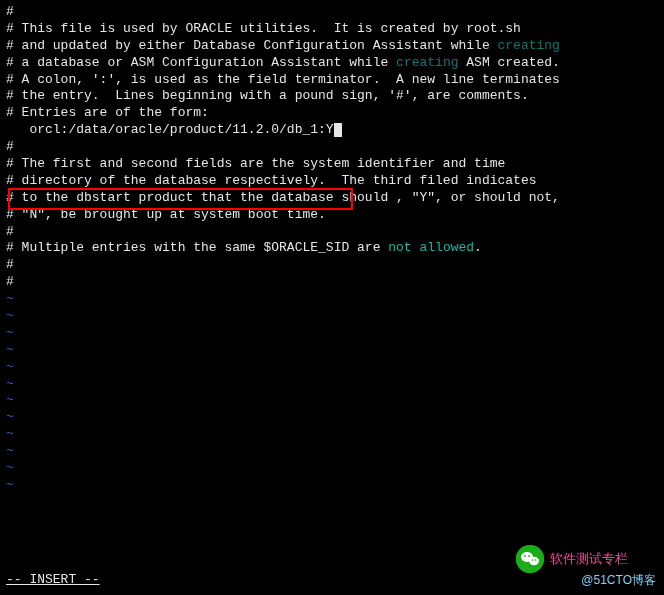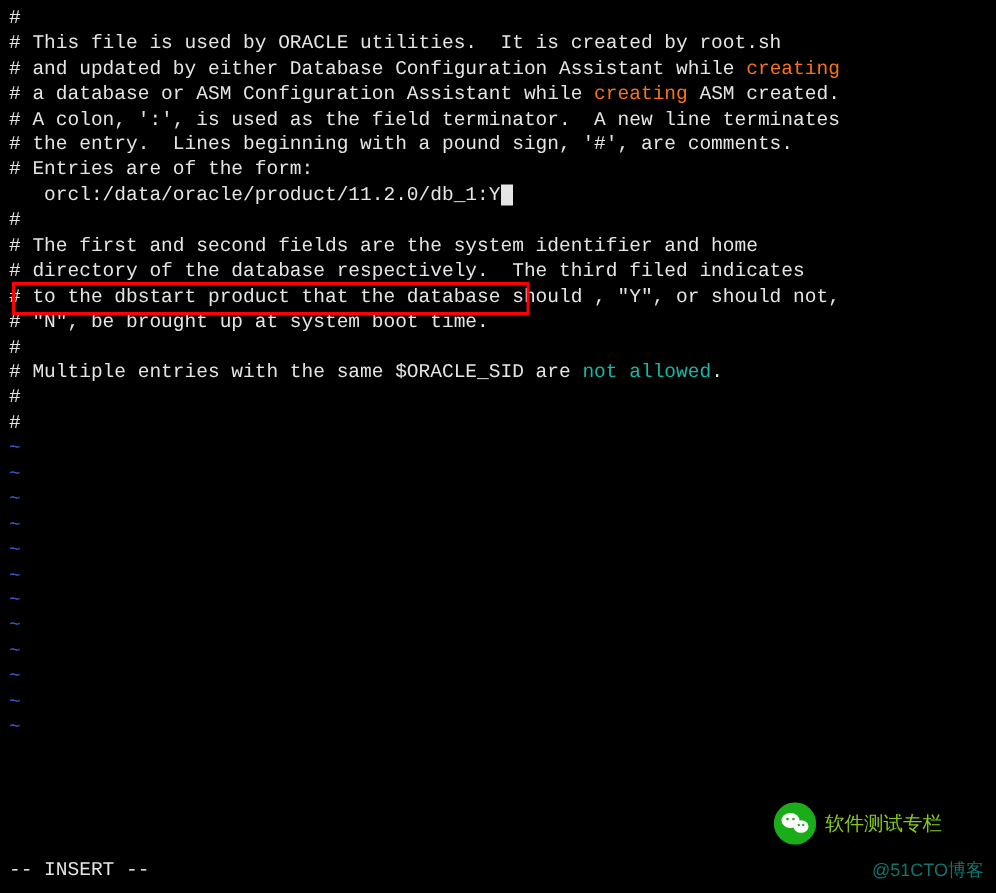--- a/index.html
+++ b/index.html
@@ -9,21 +9,21 @@
       font-size: 13px;
       line-height: 1.3;
       color: #e5e5e5;
       width: 664px;
       height: 595px;
       position: relative;
       padding: 4px 6px;
       overflow: hidden;
     }
     .line { white-space: pre; }
-    .cyan { color: #f97316; }
+    .cyan { color: #0f766e; }
     .darkred { color: #14b8a6; }
     .tilde { color: #3b5bcc; }
     .highlight-box {
       position: absolute;
       border: 2.5px solid #ff0000;
       background: transparent;
       pointer-events: none;
     }
     .cursor {
       display: inline-block;
@@ -33,68 +33,69 @@
       vertical-align: text-bottom;
     }
     .arrow-svg {
       position: absolute;
       pointer-events: none;
     }
     .watermark {
       position: absolute;
       bottom: 6px;
       right: 8px;
-      color: #0f766e;
+      color: #7dd3fc;
       font-family: sans-serif;
       font-size: 12px;
     }
     .wechat-badge {
       position: absolute;
-      bottom: 32px;
+      bottom: 22px;
       right: 36px;
       display: flex;
       align-items: center;
       gap: 6px;
-      color: #84cc16;
+      color: #ec4899;
       font-family: "Microsoft YaHei", sans-serif;
       font-size: 13px;
     }
     .wechat-icon {
       width: 28px;
       height: 28px;
       background: #1aad19;
       border-radius: 50%;
       position: relative;
     }
     .wechat-icon svg { width: 28px; height: 28px; }
     .status-line {
       position: absolute;
       bottom: 6px;
       left: 6px;
+      text-decoration: underline;
     }
     .editor-body { display: block; }
   </style>
 </head>
 <body>
 
 <div class="editor-body" id="editor">
     <div class="line"><span>#</span></div>
     <div class="line"><span></span></div>
     <div class="line"><span></span></div>
     <div class="line"><span># This file is used by ORACLE utilities.  It is created by root.sh</span></div>
     <div class="line"><span># and updated by either Database Configuration Assistant while </span><span class="cyan">creating</span></div>
     <div class="line"><span># a database or ASM Configuration Assistant while </span><span class="cyan">creating</span><span> ASM created.</span></div>
     <div class="line"><span></span></div>
     <div class="line"><span># A colon, ':', is used as the field terminator.  A new line terminates</span></div>
     <div class="line"><span># the entry.  Lines beginning with a pound sign, '#', are comments.</span></div>
     <div class="line"><span></span></div>
     <div class="line"><span># Entries are of the form:</span></div>
     <div class="line"><span>   orcl:/data/oracle/product/11.2.0/db_1:Y</span><span class="cursor"></span></div>
     <div class="line"><span>#</span></div>
-    <div class="line"><span># The first and second fields are the system identifier and home</span></div>
+    <div class="line"><span># The first and second fields are the system identifier and time</span></div>
     <div class="line"><span># directory of the database respectively.  The third filed indicates</span></div>
     <div class="line"><span># to the dbstart product that the database should , "Y", or should not,</span></div>
     <div class="line"><span># "N", be brought up at system boot time.</span></div>
     <div class="line"><span>#</span></div>
     <div class="line"><span># Multiple entries with the same $ORACLE_SID are </span><span class="darkred">not</span><span> </span><span class="darkred">allowed</span><span>.</span></div>
     <div class="line"><span>#</span></div>
     <div class="line"><span>#</span></div>
     <div class="line tilde">~</div>
     <div class="line tilde">~</div>
     <div class="line tilde">~</div>

